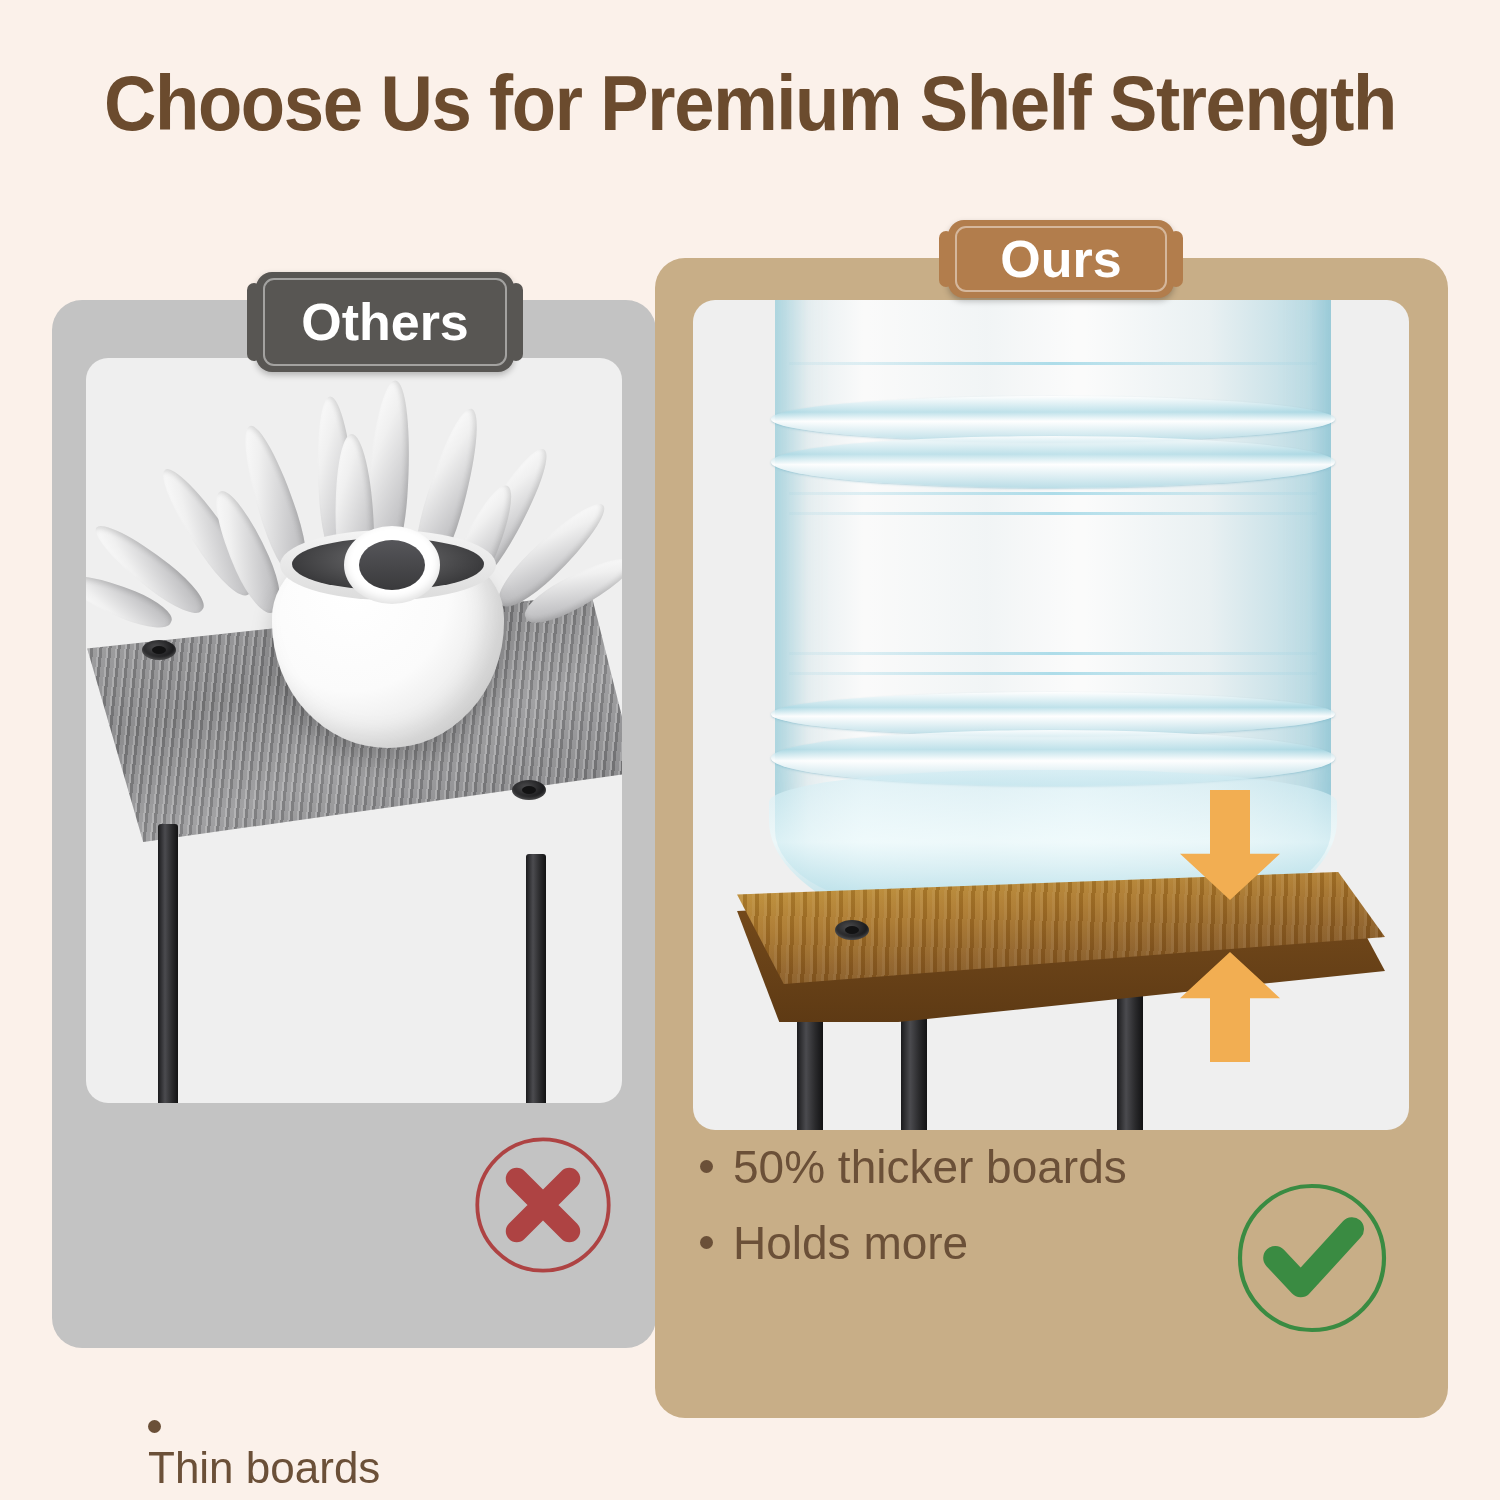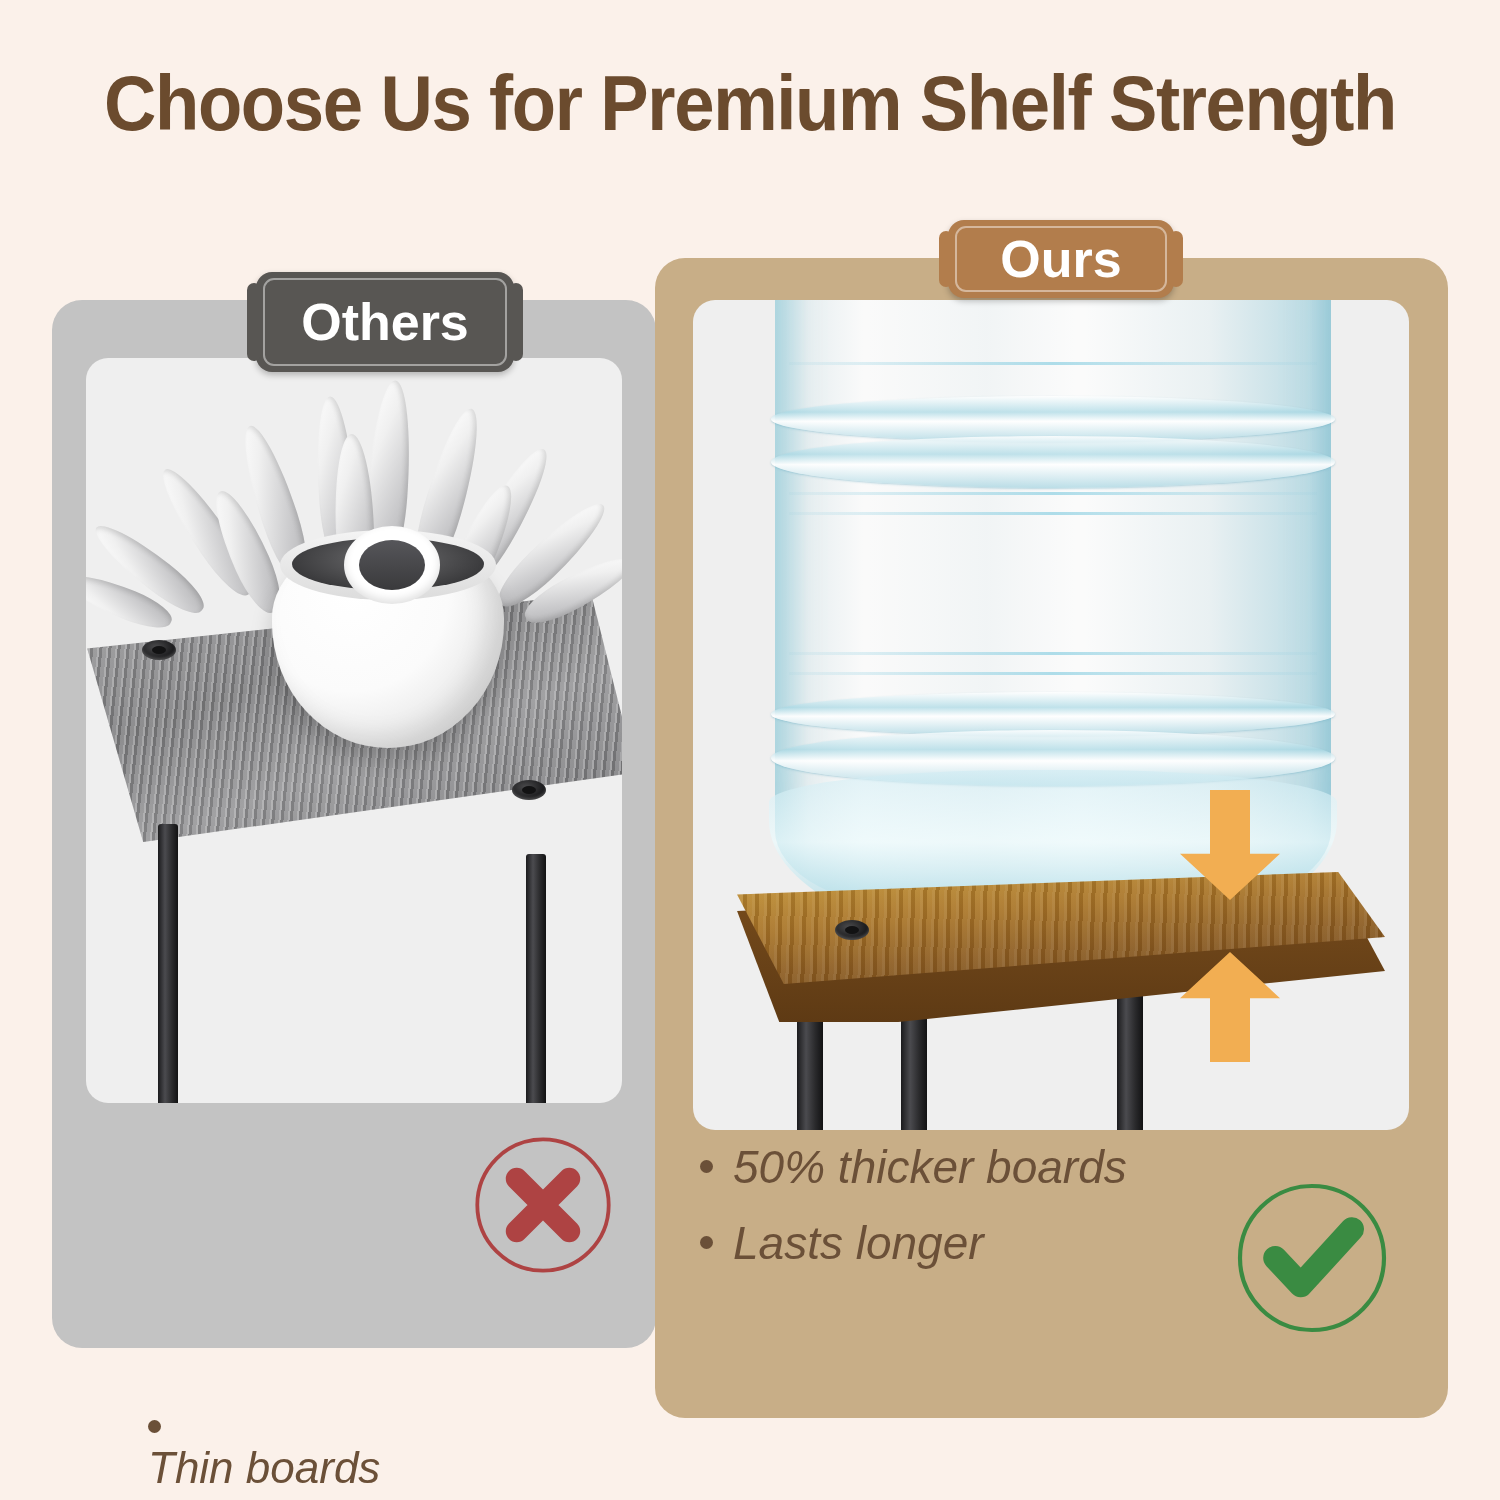--- a/index.html
+++ b/index.html
@@ -23,21 +23,20 @@
     font-family:"Liberation Sans", sans-serif;
     transform:scaleX(0.93);
     white-space:nowrap;
   }
 
   
   .panel {
     position:absolute;
     border-radius:30px;
     overflow:visible;
-    font-style:italic;
   }
   .panel-others {
     left:52px; top:300px;
     width:604px; height:1048px;
     background:#C3C3C3;
   }
   .panel-ours {
     left:655px; top:258px;
     width:793px; height:1160px;
     background:#C8AE87;
@@ -395,21 +394,21 @@
     </div>
   </div>
 
   <div class="bullets bullets-ours" style="left:45px; top:882px; width:560px;">
     <div class="bullet-row">
       <span class="dot"></span>
       <span class="btxt">50% thicker boards</span>
     </div>
     <div class="bullet-row">
       <span class="dot"></span>
-      <span class="btxt">Lasts longer</span>
+      <span class="btxt">Holds more</span>
     </div>
   </div>
 </div>
 
 <div class="arrow arrow-down"></div>
 <div class="arrow arrow-up"></div>
 
 <div class="badge badge-ours">
   <span class="badge-inner"></span>
   <span class="lbl">Ours</span>

